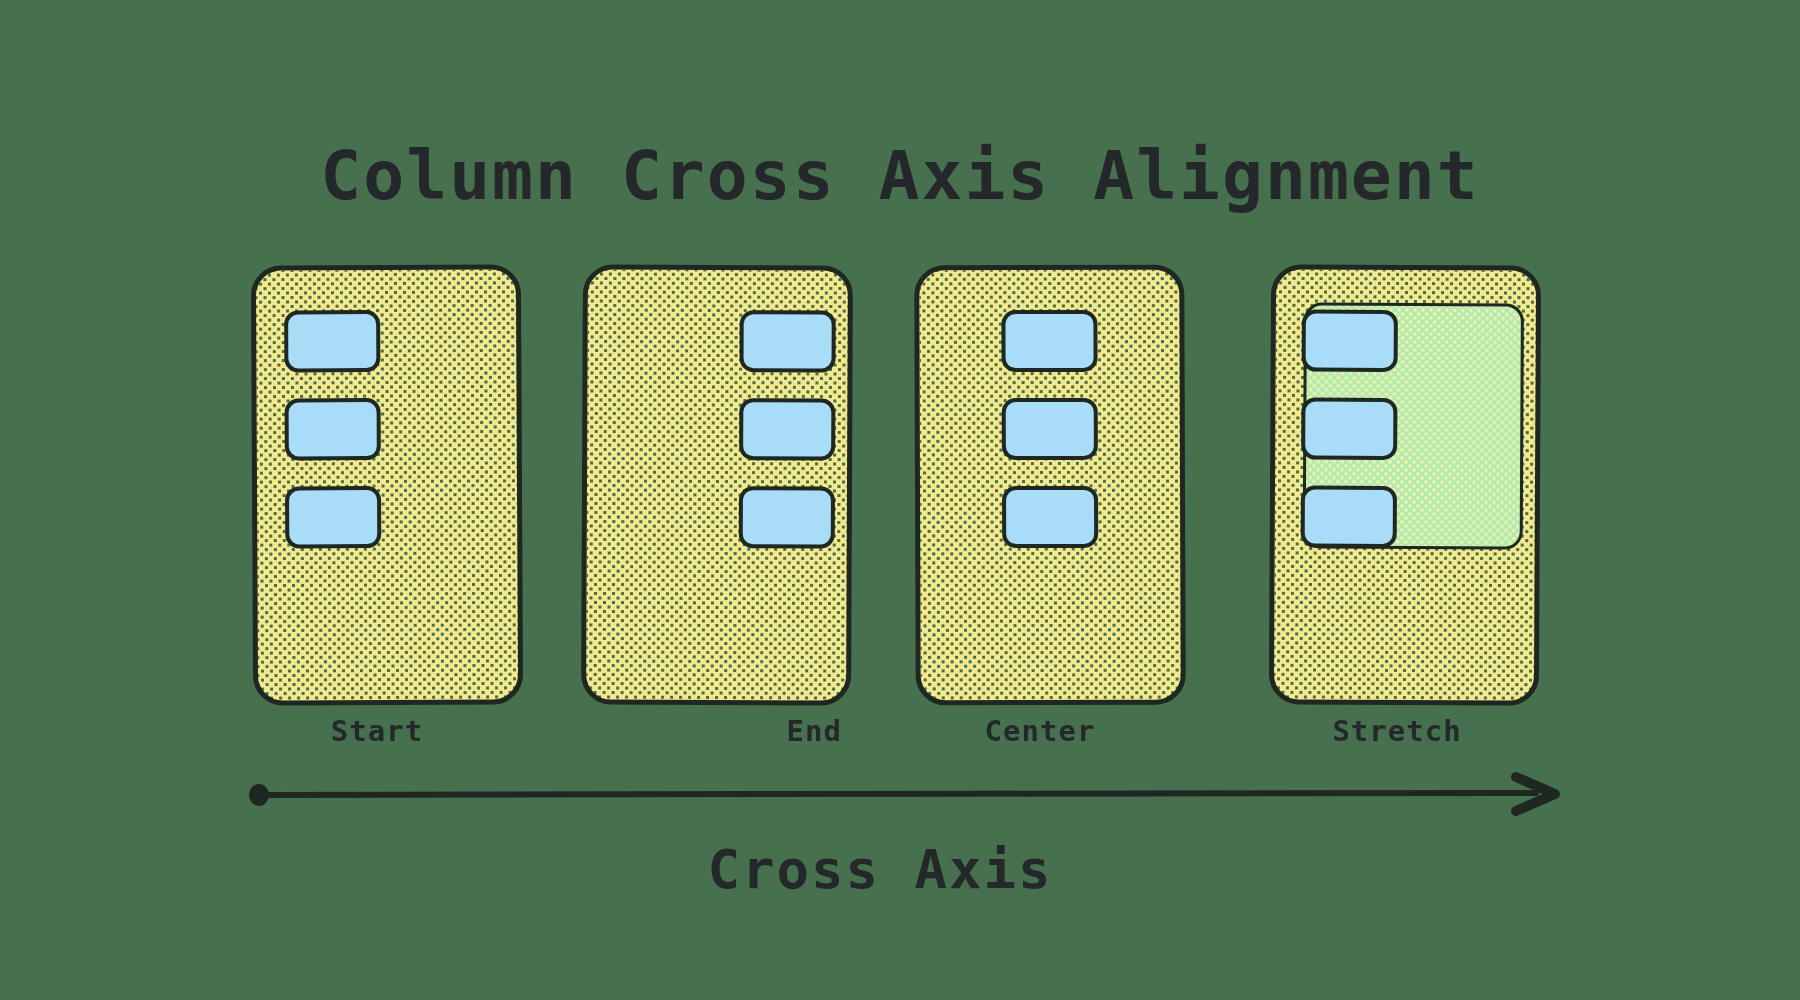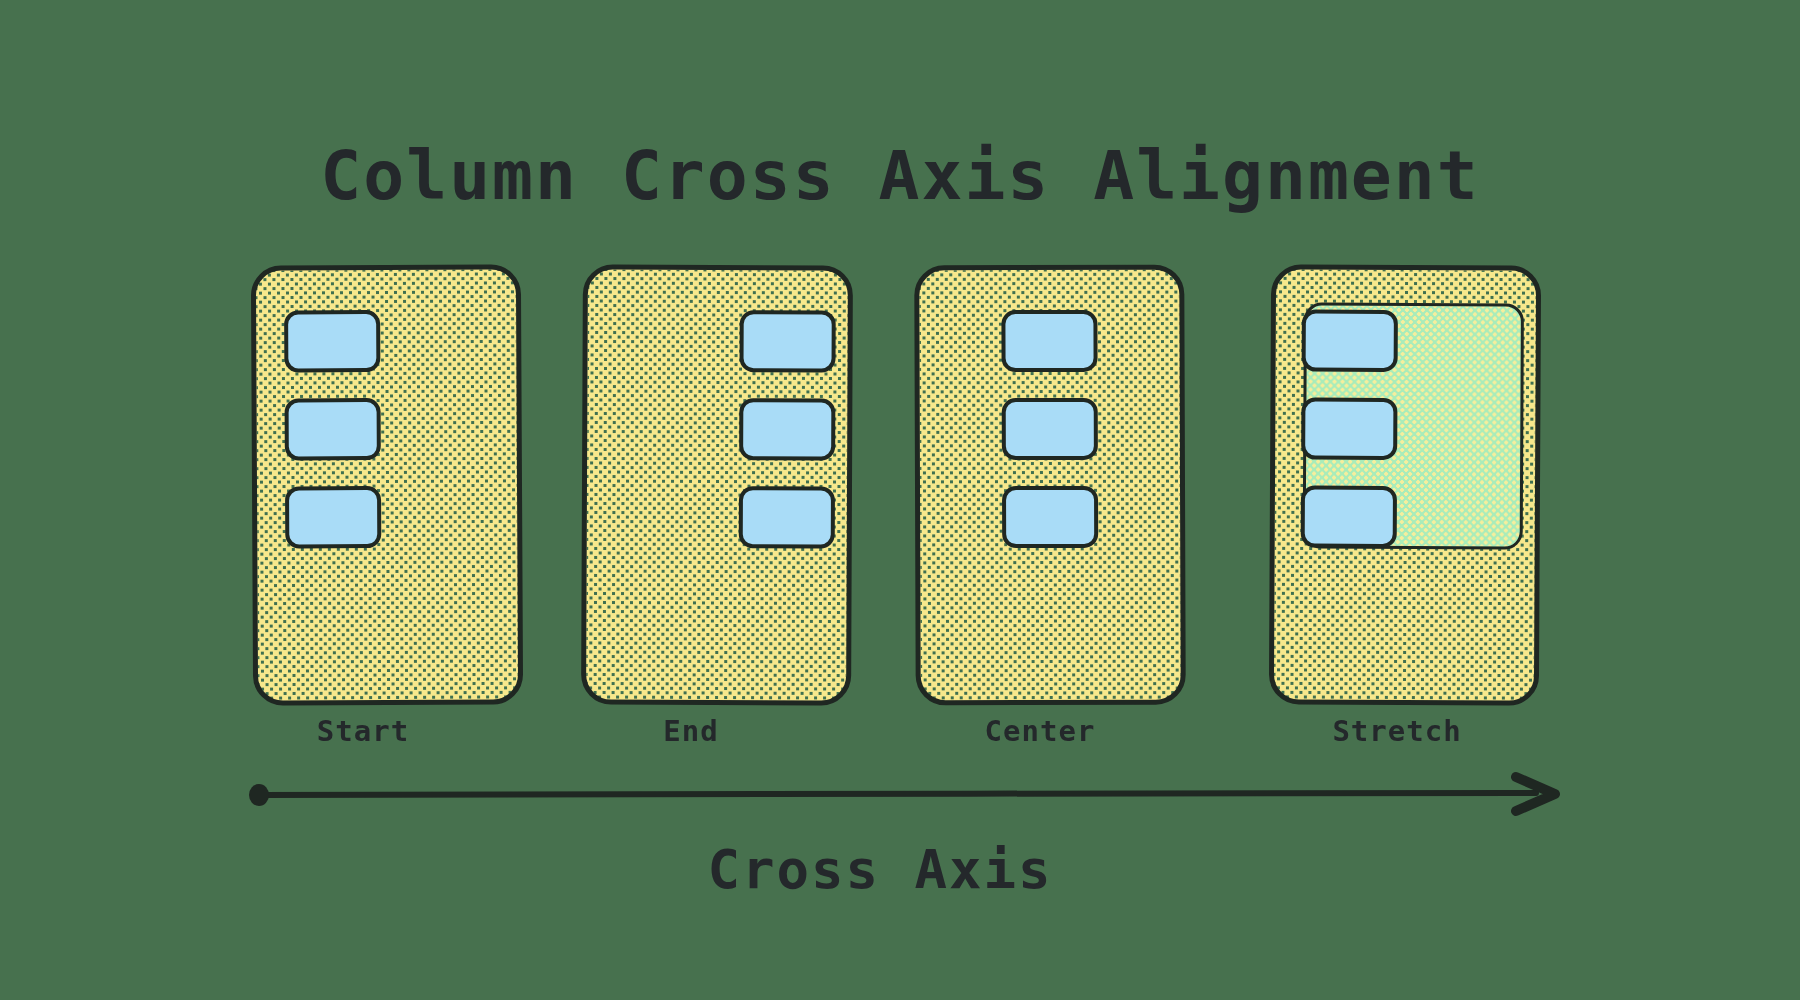--- a/index.html
+++ b/index.html
@@ -62,22 +62,22 @@
       radial-gradient(var(--stretch-hatch) 1.6px, transparent 1.7px),
       radial-gradient(var(--stretch-hatch) 1.6px, transparent 1.7px);
     background-size:8px 8px;
     background-position:0 0,4px 4px;
   }
 
   .caption{
     position:absolute;top:714px;width:270px;text-align:center;
     font-size:29px;font-weight:700;letter-spacing:1px;
   }
-  .caption-start  {left:228px;}
-  .caption-end    {left:556px;}
+  .caption-start  {left:242px;}
+  .caption-end    {left:572px;text-align:right;}
   .caption-center {left:905px;}
   .caption-stretch{left:1262px;}
 
   .axis-arrow{position:absolute;left:244px;top:770px;}
   .axis-label{
     position:absolute;top:806px;left:0;width:1760px;text-align:center;
     font-size:54px;font-weight:700;letter-spacing:2px;margin-top:32px;
   }
 </style>
 </head>

